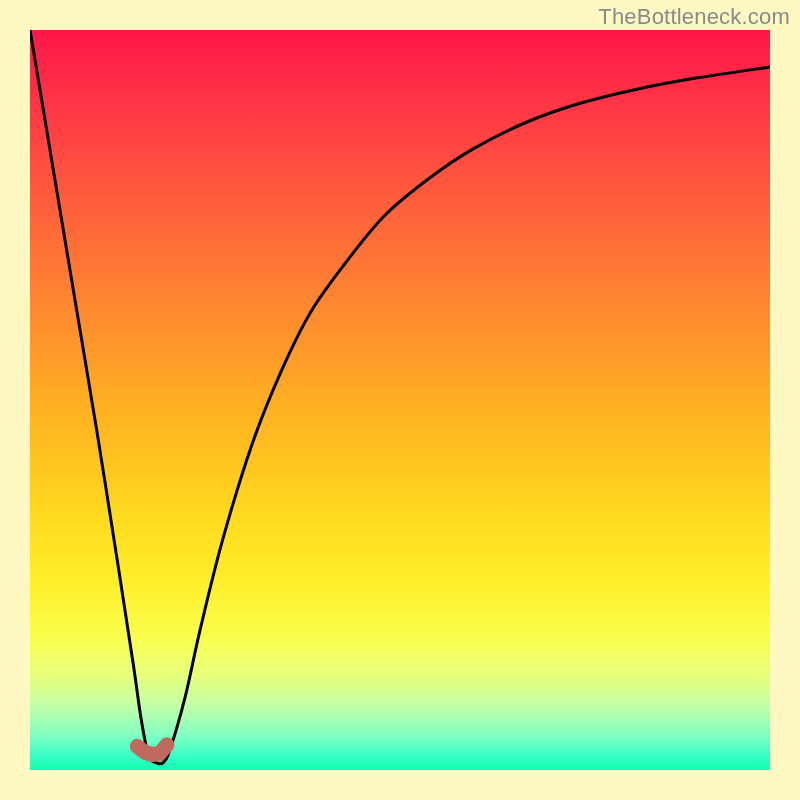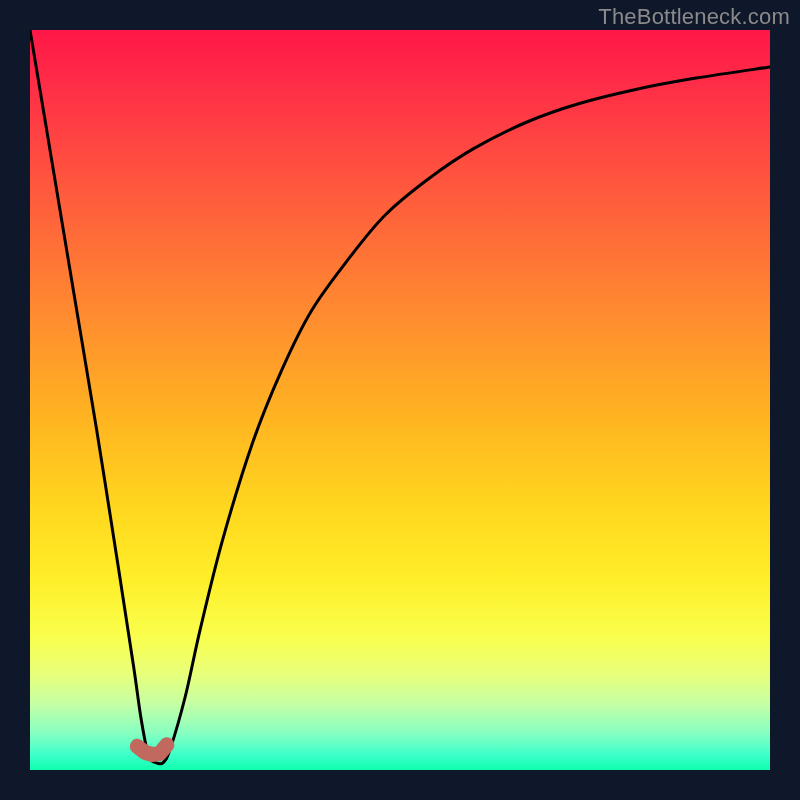--- a/index.html
+++ b/index.html
@@ -10,21 +10,21 @@
     background: #000;
     overflow: hidden;
     font-family: Arial, Helvetica, sans-serif;
   }
   .frame {
     position: absolute;
     left: 0;
     top: 0;
     width: 800px;
     height: 800px;
-    background: #0f172a;
+    background: #fef9c3;
   }
   .plot {
     position: absolute;
     left: 30px;
     top: 30px;
     width: 740px;
     height: 740px;
     background: linear-gradient(
       to bottom,
       #ff1747 0%,

